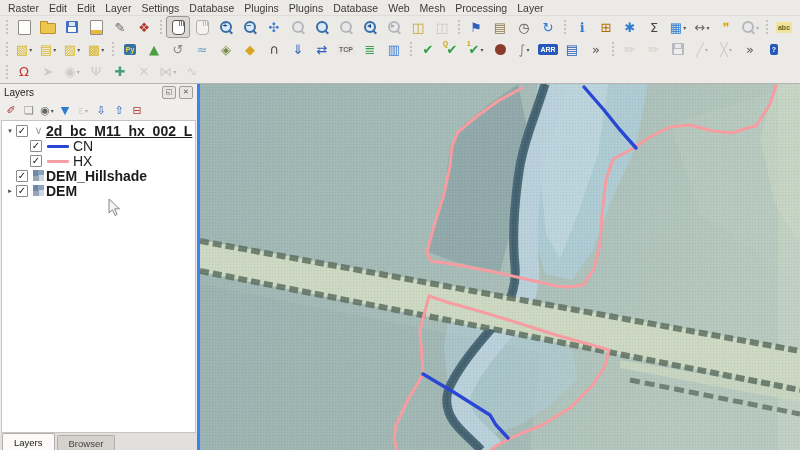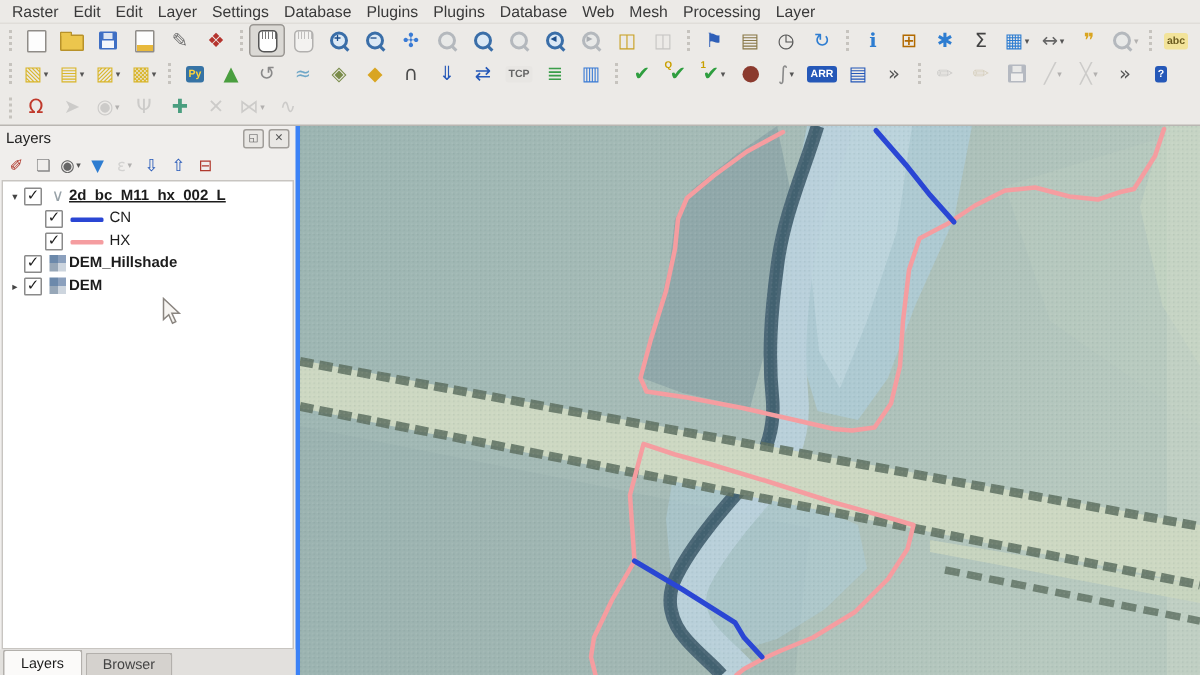--- a/index.html
+++ b/index.html
@@ -49,21 +49,21 @@
   .ptbtn{height:18px;min-width:18px;display:inline-flex;align-items:center;justify-content:center;font-size:11px;position:relative;font-family:"DejaVu Sans",sans-serif}
   .ptbtn.off{opacity:.4}
   .tree{flex:1;background:#fff;border:1px solid #c8c5c1;margin:0 1px;padding-top:2px;overflow:hidden;min-height:0}
   .tree-row{display:flex;align-items:center;height:15px;padding-left:3px}
   .tree-row.child{padding-left:27px}
   .expander{width:10px;font-size:7px;color:#444;text-align:center;font-family:"DejaVu Sans",sans-serif}
   .cb{width:10px;height:10px;border:1px solid #8a8a8a;background:#fff;margin:0 3px 0 1px;font-size:10px;line-height:9px;text-align:center;color:#1a1a1a;border-radius:1px;font-family:"DejaVu Sans",sans-serif}
   .vicon{font-size:11px;color:#98a2a8;width:15px;text-align:center;font-family:"DejaVu Sans",sans-serif}
   .raster-swatch{width:11px;height:11px;margin:0 2px;background:conic-gradient(#8ba0bd 0 90deg,#cdd5de 0 180deg,#97a7b8 0 270deg,#6c89ab 0)}
   .line-swatch{width:22px;height:3px;margin:1px 4px 0 2px;border-radius:1px}
-  .lbl{font-size:10px;color:#1c1c1c;white-space:nowrap}
+  .lbl{font-size:14px;color:#1c1c1c;white-space:nowrap}
   .lbl.bold{font-weight:bold}
   .lbl.underline{text-decoration:underline}
   .tabs{height:17px;display:flex;align-items:flex-end;background:#e2e0dd;padding-left:2px;flex:none}
   .tab{height:14px;padding:0 11px;display:flex;align-items:center;font-size:9.5px;background:#d5d2ce;border:1px solid #b3b0ac;border-bottom:none;border-radius:2px 2px 0 0;margin-right:2px;color:#444}
   .tab.active{background:#fbfaf9;height:16px;color:#1a1a1a}
 
   
   .map{flex:1;position:relative;min-width:0;background:#9cb5b2}
   .map svg{display:block;width:100%;height:100%}
 

